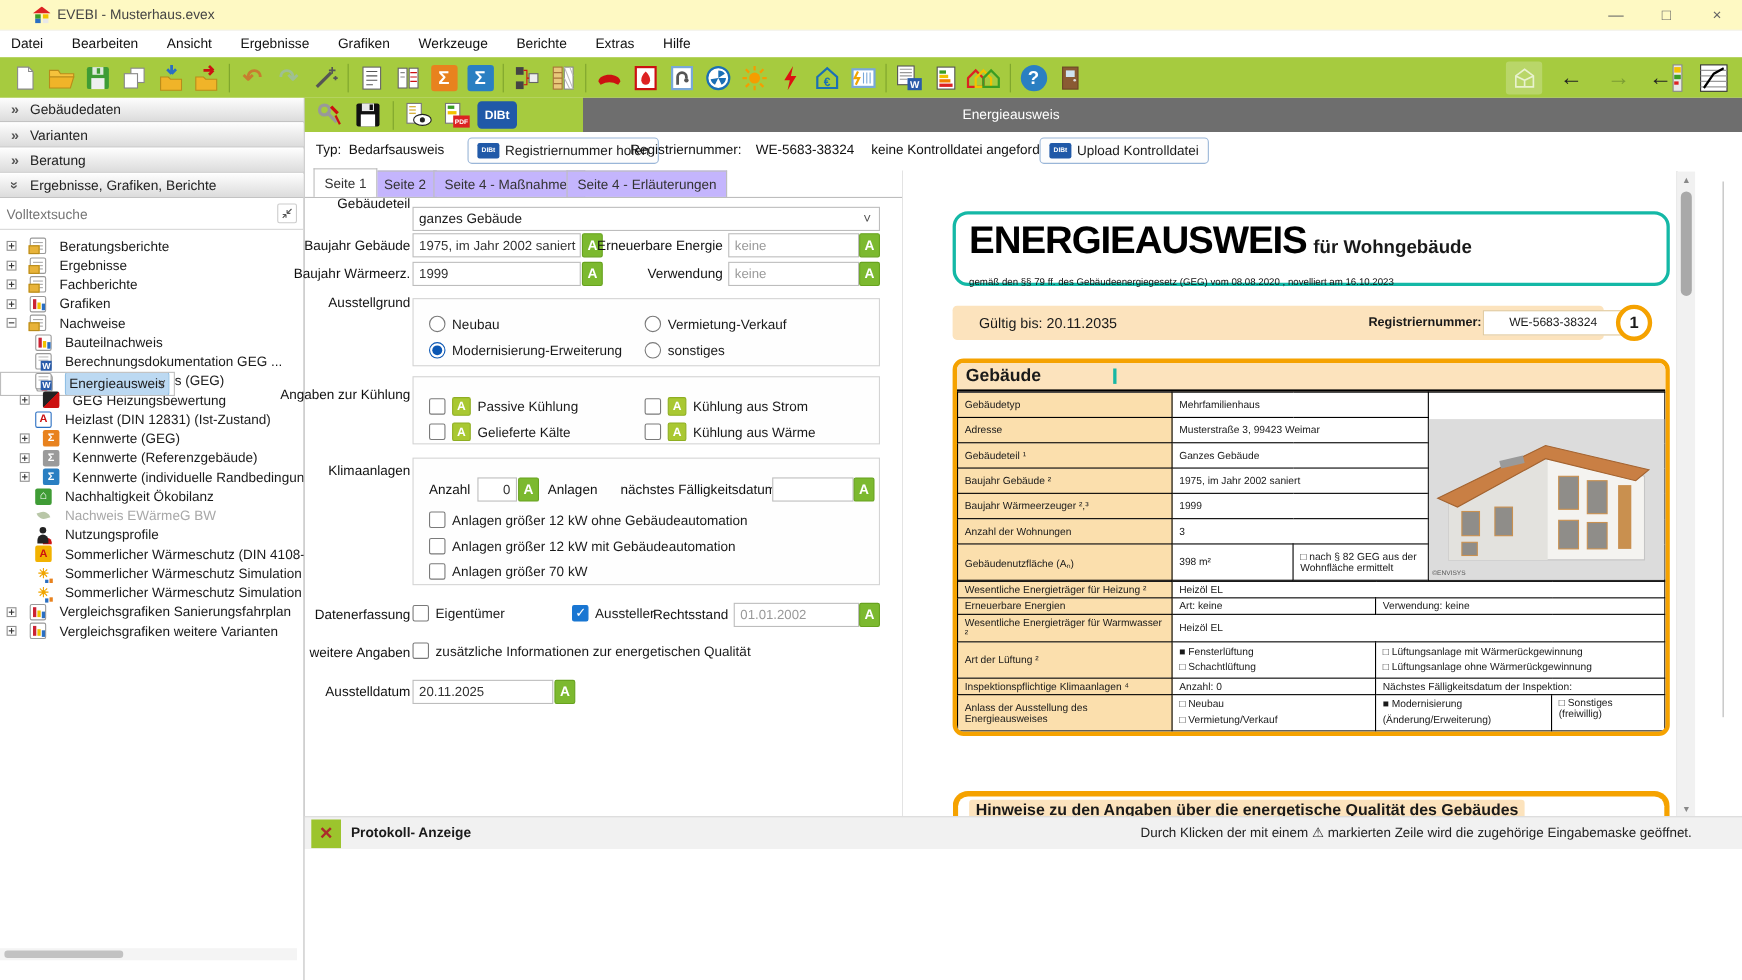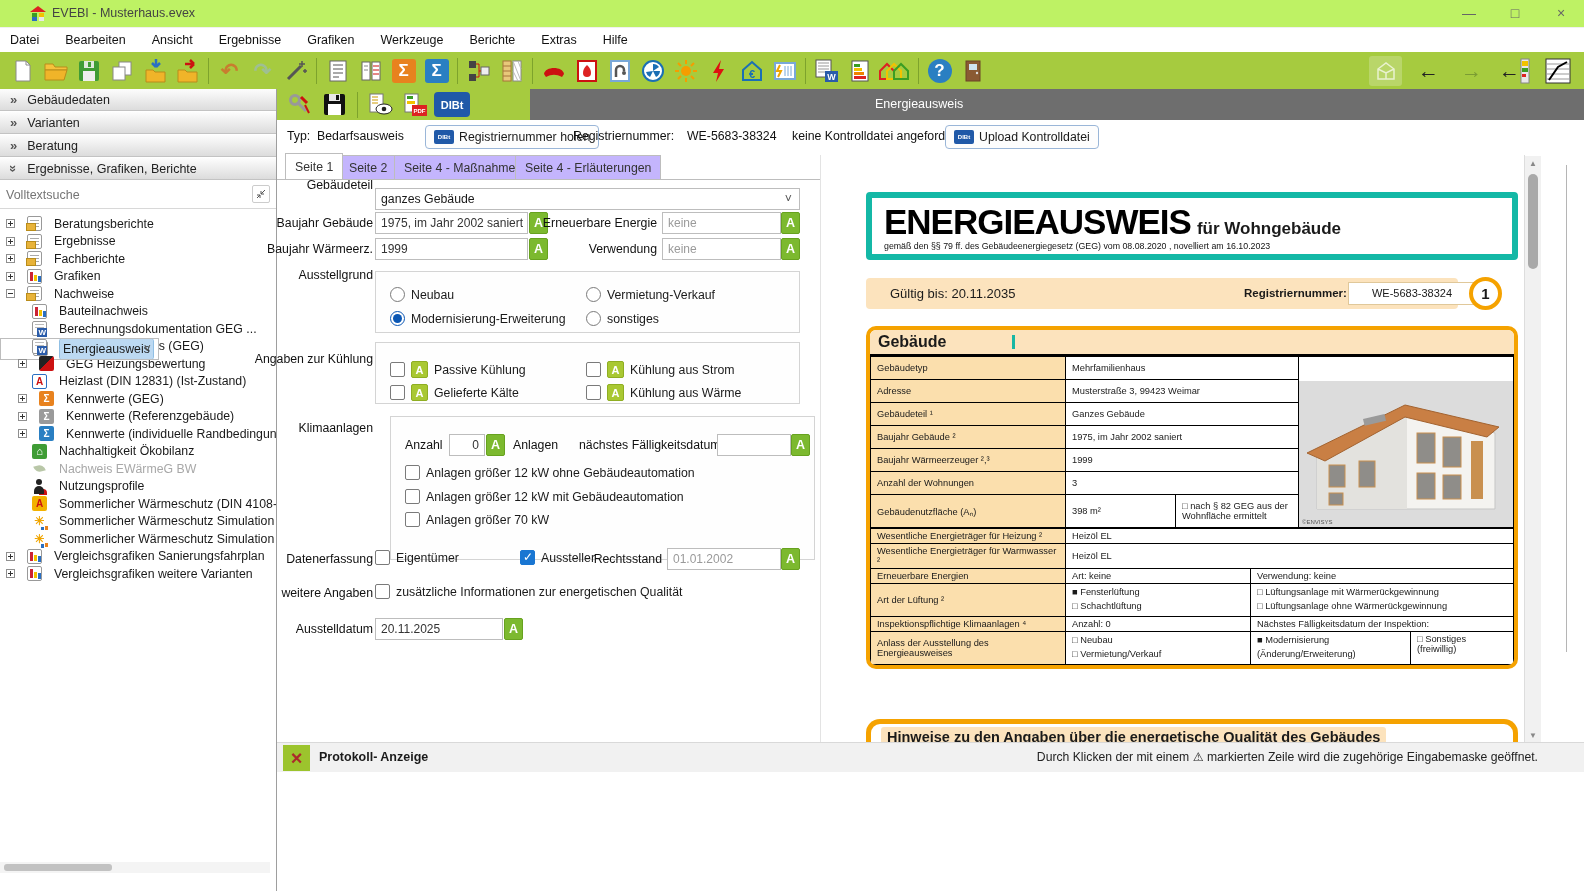--- a/index.html
+++ b/index.html
@@ -1,20 +1,20 @@
 <!DOCTYPE html>
 <html><head>
 <meta charset="utf-8">
 <style>
   *{margin:0;padding:0;box-sizing:border-box}
   html,body{width:1584px;height:891px;overflow:hidden;background:#fff;
     font-family:"Liberation Sans",sans-serif;color:#1a1a1a;font-size:12.5px}
   .abs{position:absolute}
   
-  #titlebar{position:absolute;left:0;top:0;width:1584px;height:28px;background:#bef264;border-bottom:1px solid #f0f0f0}
+  #titlebar{position:absolute;left:0;top:0;width:1584px;height:28px;background:#fef9c3;border-bottom:1px solid #f0f0f0}
   #titlebar .title{position:absolute;left:52px;top:6px;color:#444;font-size:12.5px}
   .winbtn{position:absolute;top:0;width:46px;height:28px;text-align:center;line-height:26px;color:#666;font-size:14px}
   #menubar{position:absolute;left:0;top:28px;width:1584px;height:24px;background:#fff;display:flex;align-items:center;gap:26px;padding-left:10px}
   #menubar span{font-size:12.5px;color:#111}
   #toolbar{position:absolute;left:0;top:52px;width:1584px;height:37px;background:#a6cb3f;display:flex;align-items:center;padding-left:6px}
   .tb{width:33px;height:30px;display:flex;align-items:center;justify-content:center;flex:none}
   .tbsep{width:1px;height:26px;background:#7da32c;margin:0 4px;flex:none}
   .glyph{font-size:21px;font-weight:bold;line-height:1}
   .sq{width:24px;height:24px;border-radius:3px;color:#fff;font-weight:bold;font-size:17px;display:flex;align-items:center;justify-content:center}
   #tb-right{position:absolute;right:10px;top:52px;height:37px;display:flex;align-items:center;gap:10px}
@@ -88,25 +88,25 @@
   .cbx{width:15px;height:15px;border:1px solid #7a7a7a;border-radius:2px;background:#fff;flex:none;position:relative}
   .cbx.on{background:#1976d2;border-color:#1976d2}
   .cbx.on::after{content:"✓";position:absolute;left:2px;top:-1px;color:#fff;font-size:12px}
   .abi{width:17px;height:17px;background:#a9c832;border:1px solid #8fae22;border-radius:2px;color:#fff;font-weight:bold;font-size:11px;display:inline-flex;align-items:center;justify-content:center;flex:none}
   .opt{position:absolute;display:flex;align-items:center;gap:6px;font-size:12.3px}
   .sel{position:absolute;height:22px;border:1px solid #bdbdbd;background:#fff;font-size:12.3px;line-height:20px;padding:0 5px}
   .sel::after{content:"˅";position:absolute;right:7px;top:0;color:#555}
   
   #preview{position:absolute;left:543px;top:66px;right:0;bottom:149px;background:#fff;border-left:1px solid #e3e3e3;overflow:hidden}
   #page{position:absolute;left:0;top:0;width:704px;height:100%;background:#fff;box-shadow:inset -1px 0 0 #ddd}
-  .obox{border:6px solid #14b8a6;border-radius:4px;background:#fff}
+  .obox{border:3px solid #14b8a6;border-radius:14px;background:#fff}
   #certhead{position:absolute;left:45px;top:37px;width:652px;height:68px;padding:6px 12px 0}
   #certhead .big{font-size:35px;font-weight:bold;letter-spacing:-1px;color:#000;line-height:36px;display:inline}
   #certhead .suf{font-size:17px;font-weight:bold;margin-left:6px}
-  #certhead .sub{font-size:8.8px;color:#111;margin-top:1px}
+  #certhead .sub{font-size:8.8px;color:#111;margin-top:14px}
   #validband{position:absolute;left:45px;top:123px;width:592px;height:31px;background:#fce3bd;border-radius:4px}
   #validband .g{position:absolute;left:24px;top:8px;font-size:13px}
   #validband .rl{position:absolute;left:378px;top:9px;font-size:11.5px;font-weight:bold}
   #validband .rv{position:absolute;left:482px;top:4px;width:128px;height:23px;background:#fff;border:1px solid #e0c89a;text-align:center;font-size:11px;line-height:21px}
   #pagenum{position:absolute;left:648px;top:122px;width:33px;height:33px;border:4px solid #f5a200;border-radius:50%;background:#fff;display:flex;align-items:center;justify-content:center;font-weight:bold;font-size:15px}
   #gebbox{position:absolute;left:45px;top:171px;width:652px;border:4px solid #f5a200;border-radius:10px;overflow:hidden;background:#fff}
   #gebtitle{height:26px;background:#fce3bd;border-bottom:2px solid #000;display:flex;align-items:center;padding-left:8px;font-size:16px;font-weight:bold}
   #cursor{width:3px;height:14px;background:#18b7a4;margin-left:66px}
   table.ct{border-collapse:collapse;width:100%;font-size:9.3px}
   table.ct td{border:1px solid #000;padding:2px 6px;vertical-align:middle}
@@ -609,21 +609,21 @@
           <span>Gelieferte Kälte</span>
         </span>
       <span class="opt" style="left:210px;top:41px">
           <span class="cbx"></span>
           <span class="abi">A</span>
           <span>Kühlung aus Wärme</span>
         </span>
     </div>
 
     <span class="flabel" style="right:447px;top:332px">Klimaanlagen</span>
-    <div class="gbox" style="left:113px;top:327px;width:425px;height:144px">
+    <div class="gbox" style="left:98px;top:327px;width:425px;height:116px">
       <span class="flabel" style="left:14px;top:21px">Anzahl</span>
       <div class="input" style="left:58px;top:17px;width:36px;text-align:right">0</div>
       <div class="ab" style="left:95px;top:17px">A</div>
       <span class="flabel" style="left:122px;top:21px">Anlagen</span>
       <span class="flabel" style="left:188px;top:21px">nächstes Fälligkeitsdatum</span>
       <div class="input" style="left:326px;top:17px;width:74px"></div>
       <div class="ab" style="left:400px;top:17px">A</div>
       <span class="opt" style="left:14px;top:48px">
           <span class="cbx"></span>
           <span>Anlagen größer 12 kW ohne Gebäudeautomation</span>
@@ -732,27 +732,27 @@
               </tr>
         </tbody>
           </table>
         <table class="ct">
           <tbody>
               <tr>
                 <td class="lc">Wesentliche Energieträger für Heizung ²</td>
                 <td colspan="3">Heizöl EL</td>
               </tr>
           <tr>
-                <td class="lc">Wesentliche Energieträger für Warmwasser ²</td>
-                <td colspan="3">Heizöl EL</td>
-              </tr>
-          <tr>
                 <td class="lc">Erneuerbare Energien</td>
                 <td style="width:185px">Art:  keine</td>
                 <td colspan="2">Verwendung:  keine</td>
+              </tr>
+          <tr>
+                <td class="lc">Wesentliche Energieträger für Warmwasser ²</td>
+                <td colspan="3">Heizöl EL</td>
               </tr>
           <tr>
                 <td class="lc">Art der Lüftung ²</td>
             <td class="two" style="width:185px"><span>■ Fensterlüftung</span><br><span>□ Schachtlüftung</span></td>
             <td class="two" colspan="2"><span>□ Lüftungsanlage mit Wärmerückgewinnung</span><br><span>□ Lüftungsanlage ohne Wärmerückgewinnung</span></td>
               </tr>
           <tr>
                 <td class="lc">Inspektionspflichtige Klimaanlagen ⁴</td>
                 <td style="width:110px">Anzahl: 0</td>
                 <td colspan="2">Nächstes Fälligkeitsdatum der Inspektion:</td>

